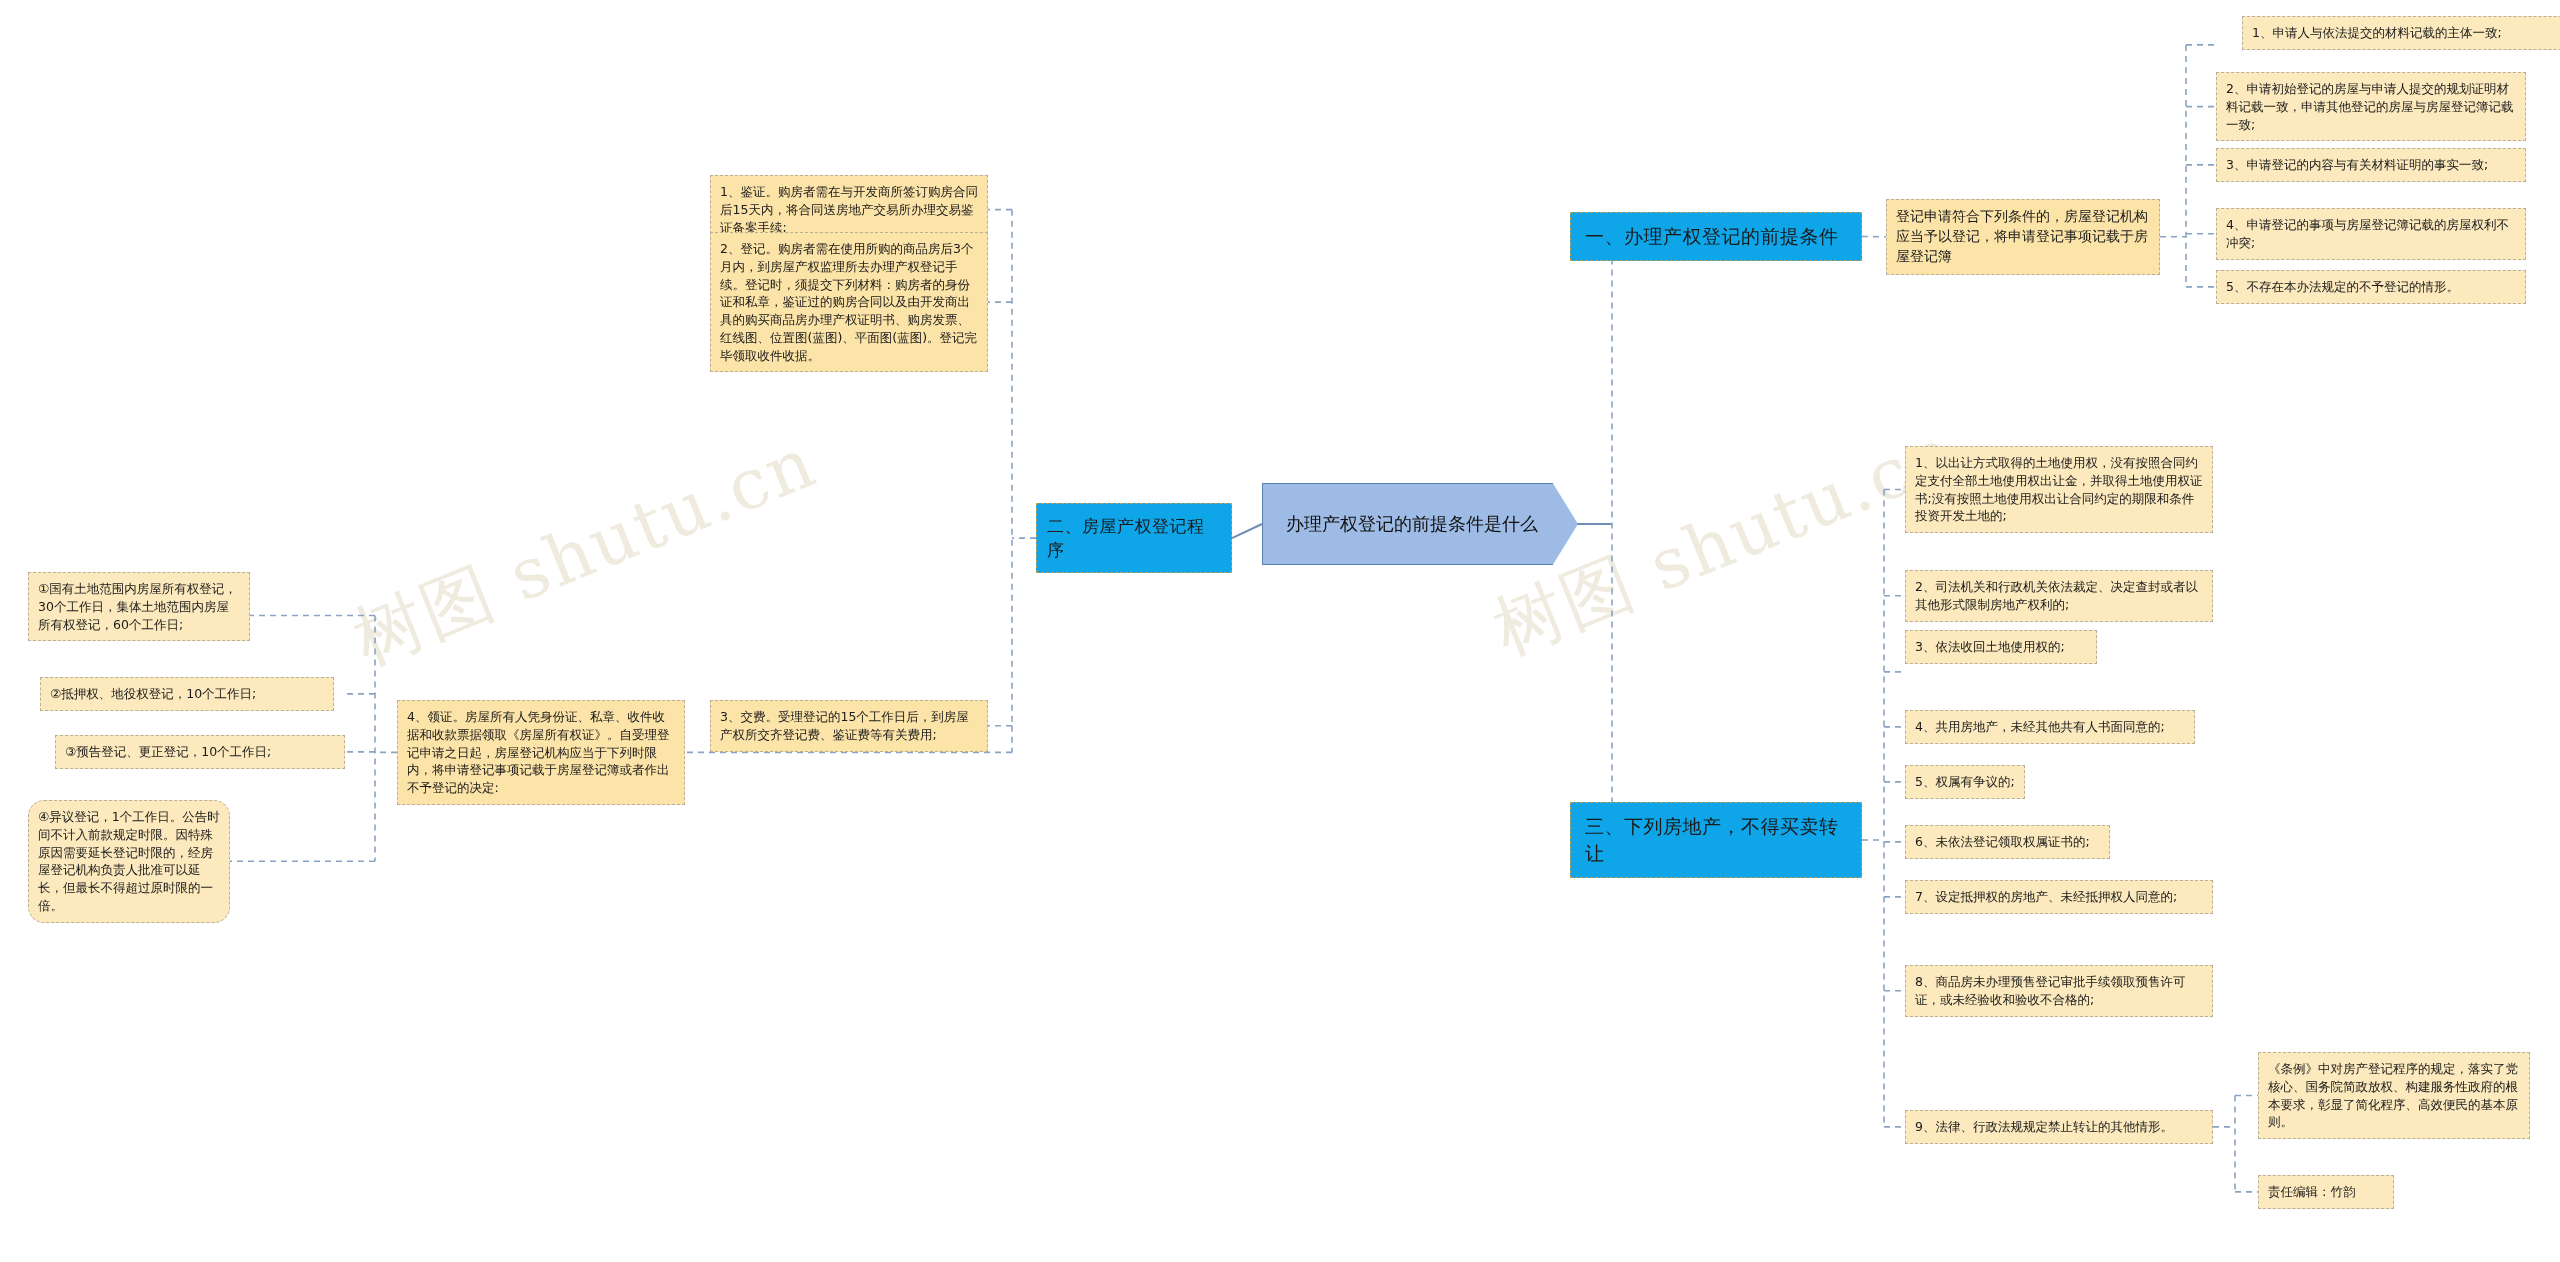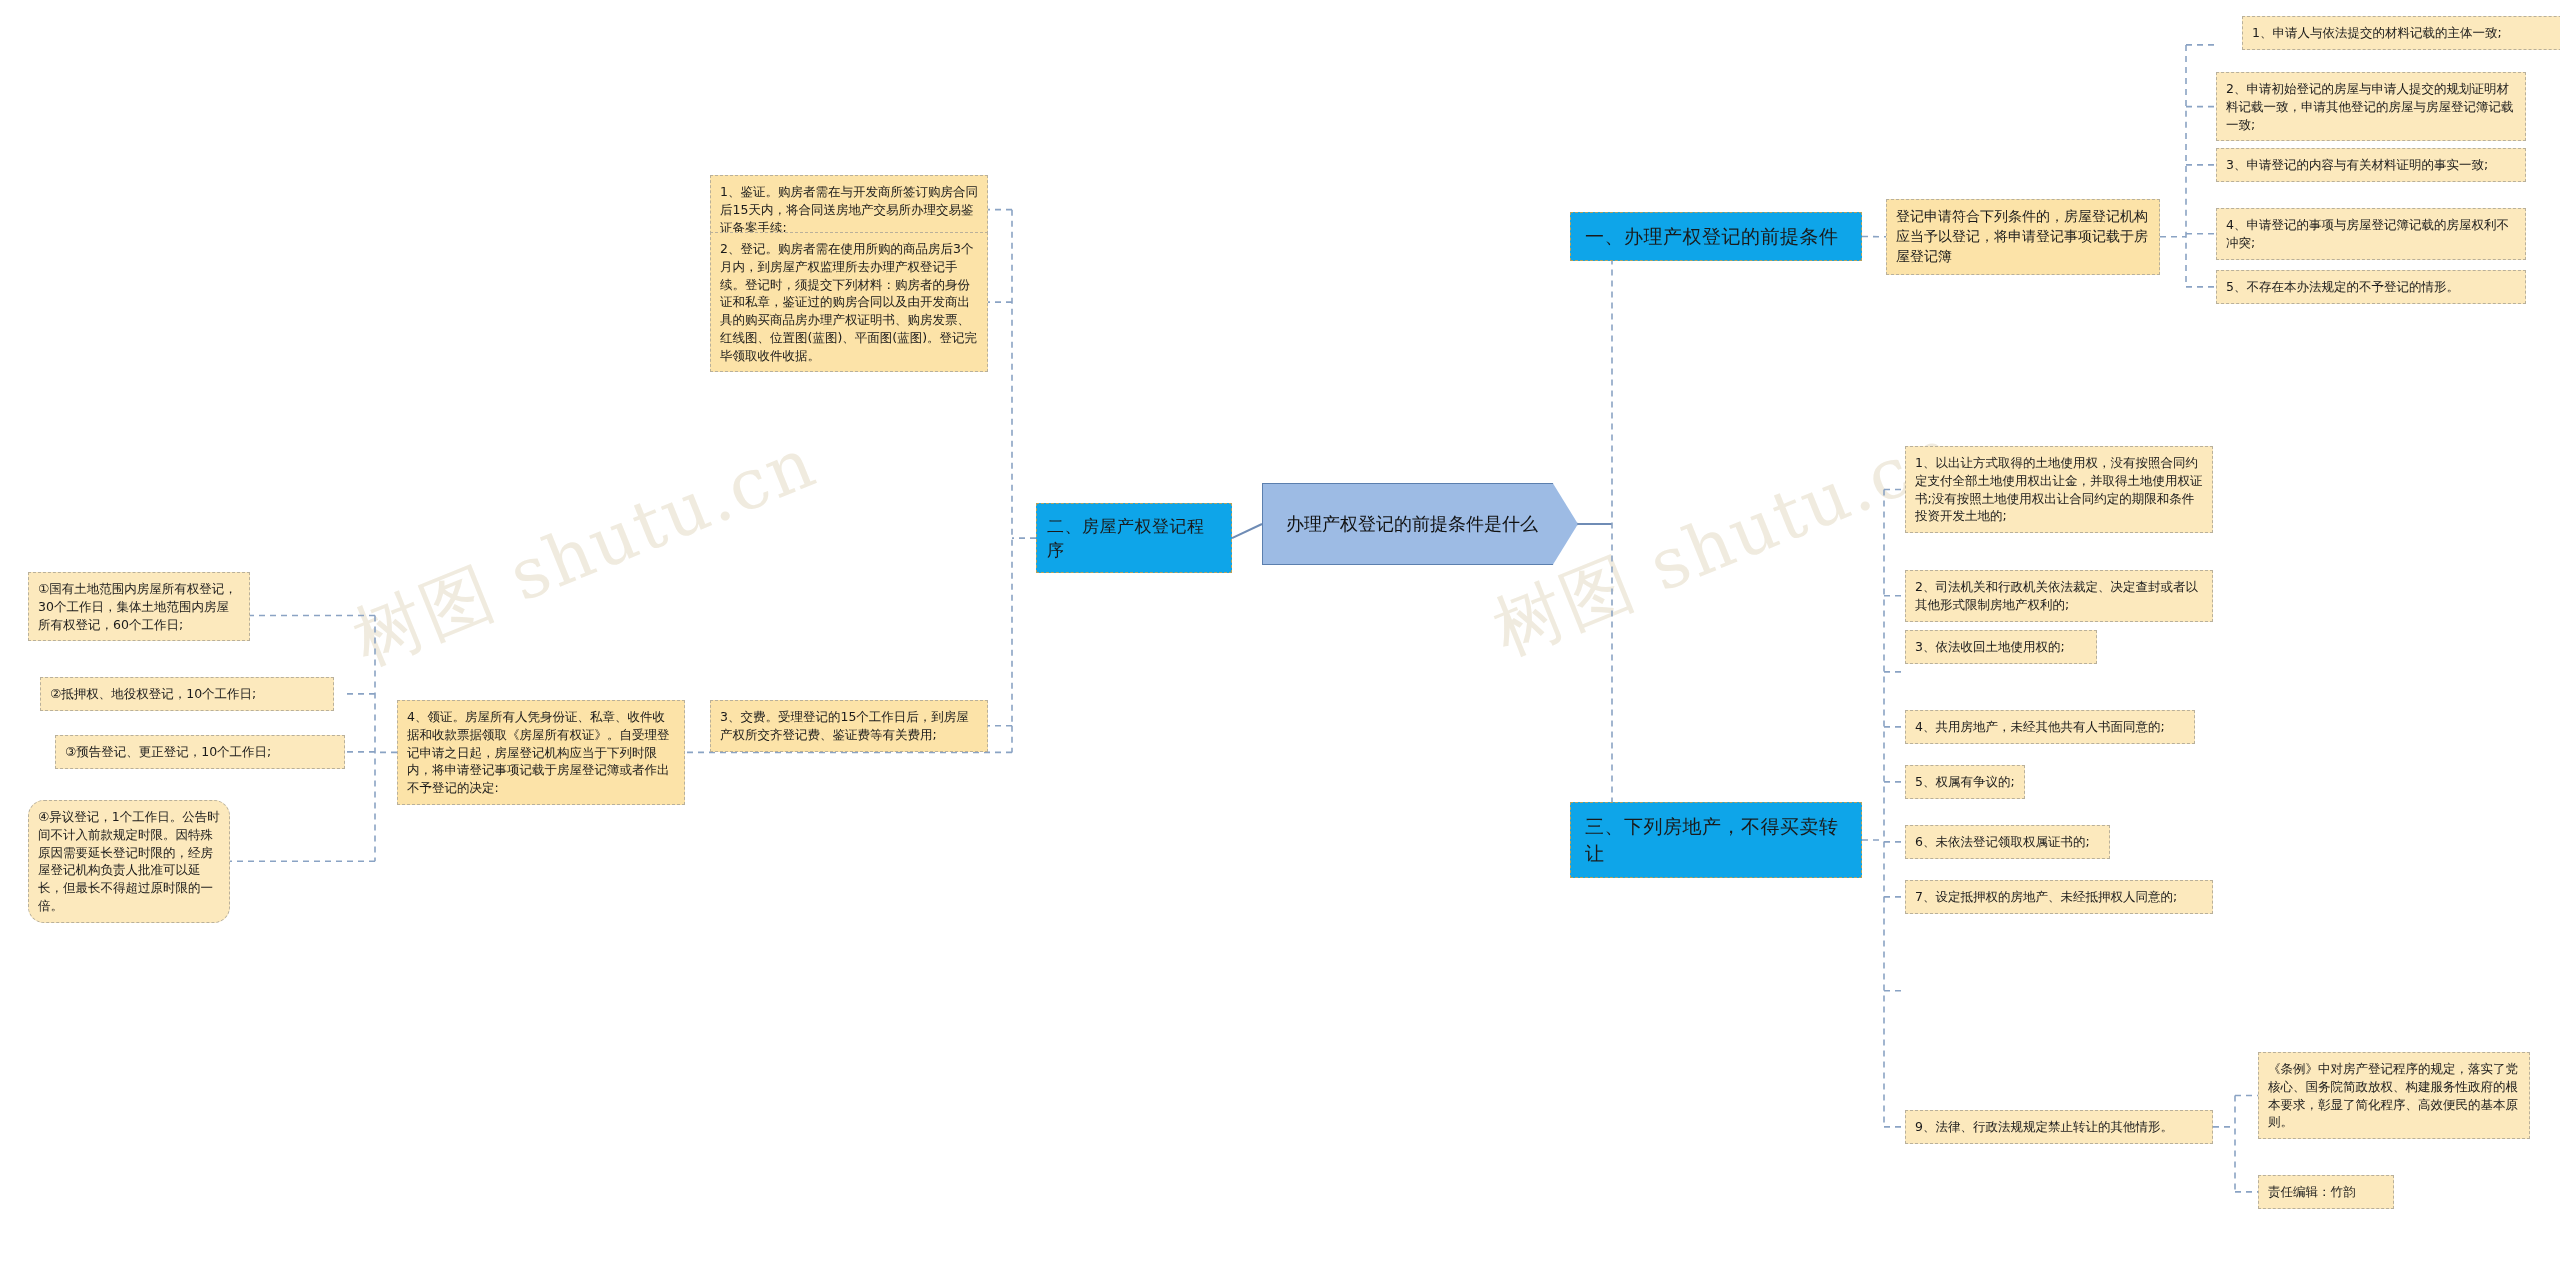--- a/index.html
+++ b/index.html
@@ -195,18 +195,19 @@
 
   <div class="node lvl1" style="left:1570px; top:802px; width:292px;">三、下列房地产，不得买卖转让</div>
 
   <div class="node lvl3 leafsm" style="left: 1905px; top: 446px; width: 308px;">1、以出让方式取得的土地使用权，没有按照合同约定支付全部土地使用权出让金，并取得土地使用权证书;没有按照土地使用权出让合同约定的期限和条件投资开发土地的;</div>
   <div class="node lvl3 leafsm" style="left: 1905px; top: 570px; width: 308px;">2、司法机关和行政机关依法裁定、决定查封或者以其他形式限制房地产权利的;</div>
   <div class="node lvl3 leafsm" style="left: 1905px; top: 630px; width: 192px;">3、依法收回土地使用权的;</div>
   <div class="node lvl3 leafsm" style="left: 1905px; top: 710px; width: 290px;">4、共用房地产，未经其他共有人书面同意的;</div>
   <div class="node lvl3 leafsm" style="left: 1905px; top: 765px; width: 120px;">5、权属有争议的;</div>
   <div class="node lvl3 leafsm" style="left: 1905px; top: 825px; width: 205px;">6、未依法登记领取权属证书的;</div>
   <div class="node lvl3 leafsm" style="left: 1905px; top: 880px; width: 308px;">7、设定抵押权的房地产、未经抵押权人同意的;</div>
+  <div class="node lvl3 leafsm" style="left: 1905px; top: 965px; width: 308px;">8、商品房未办理预售登记审批手续领取预售许可证，或未经验收和验收不合格的;</div>
   <div class="node lvl3 leafsm" style="left: 1905px; top: 1110px; width: 308px;">9、法律、行政法规规定禁止转让的其他情形。</div>
 
   <div class="node lvl3 leafsm" style="left: 2258px; top: 1052px; width: 272px;">《条例》中对房产登记程序的规定，落实了党核心、国务院简政放权、构建服务性政府的根本要求，彰显了简化程序、高效便民的基本原则。</div>
   <div class="node lvl3 leafsm" style="left: 2258px; top: 1175px; width: 136px;">责任编辑：竹韵</div>
 
 </div>
 
 </body></html>

